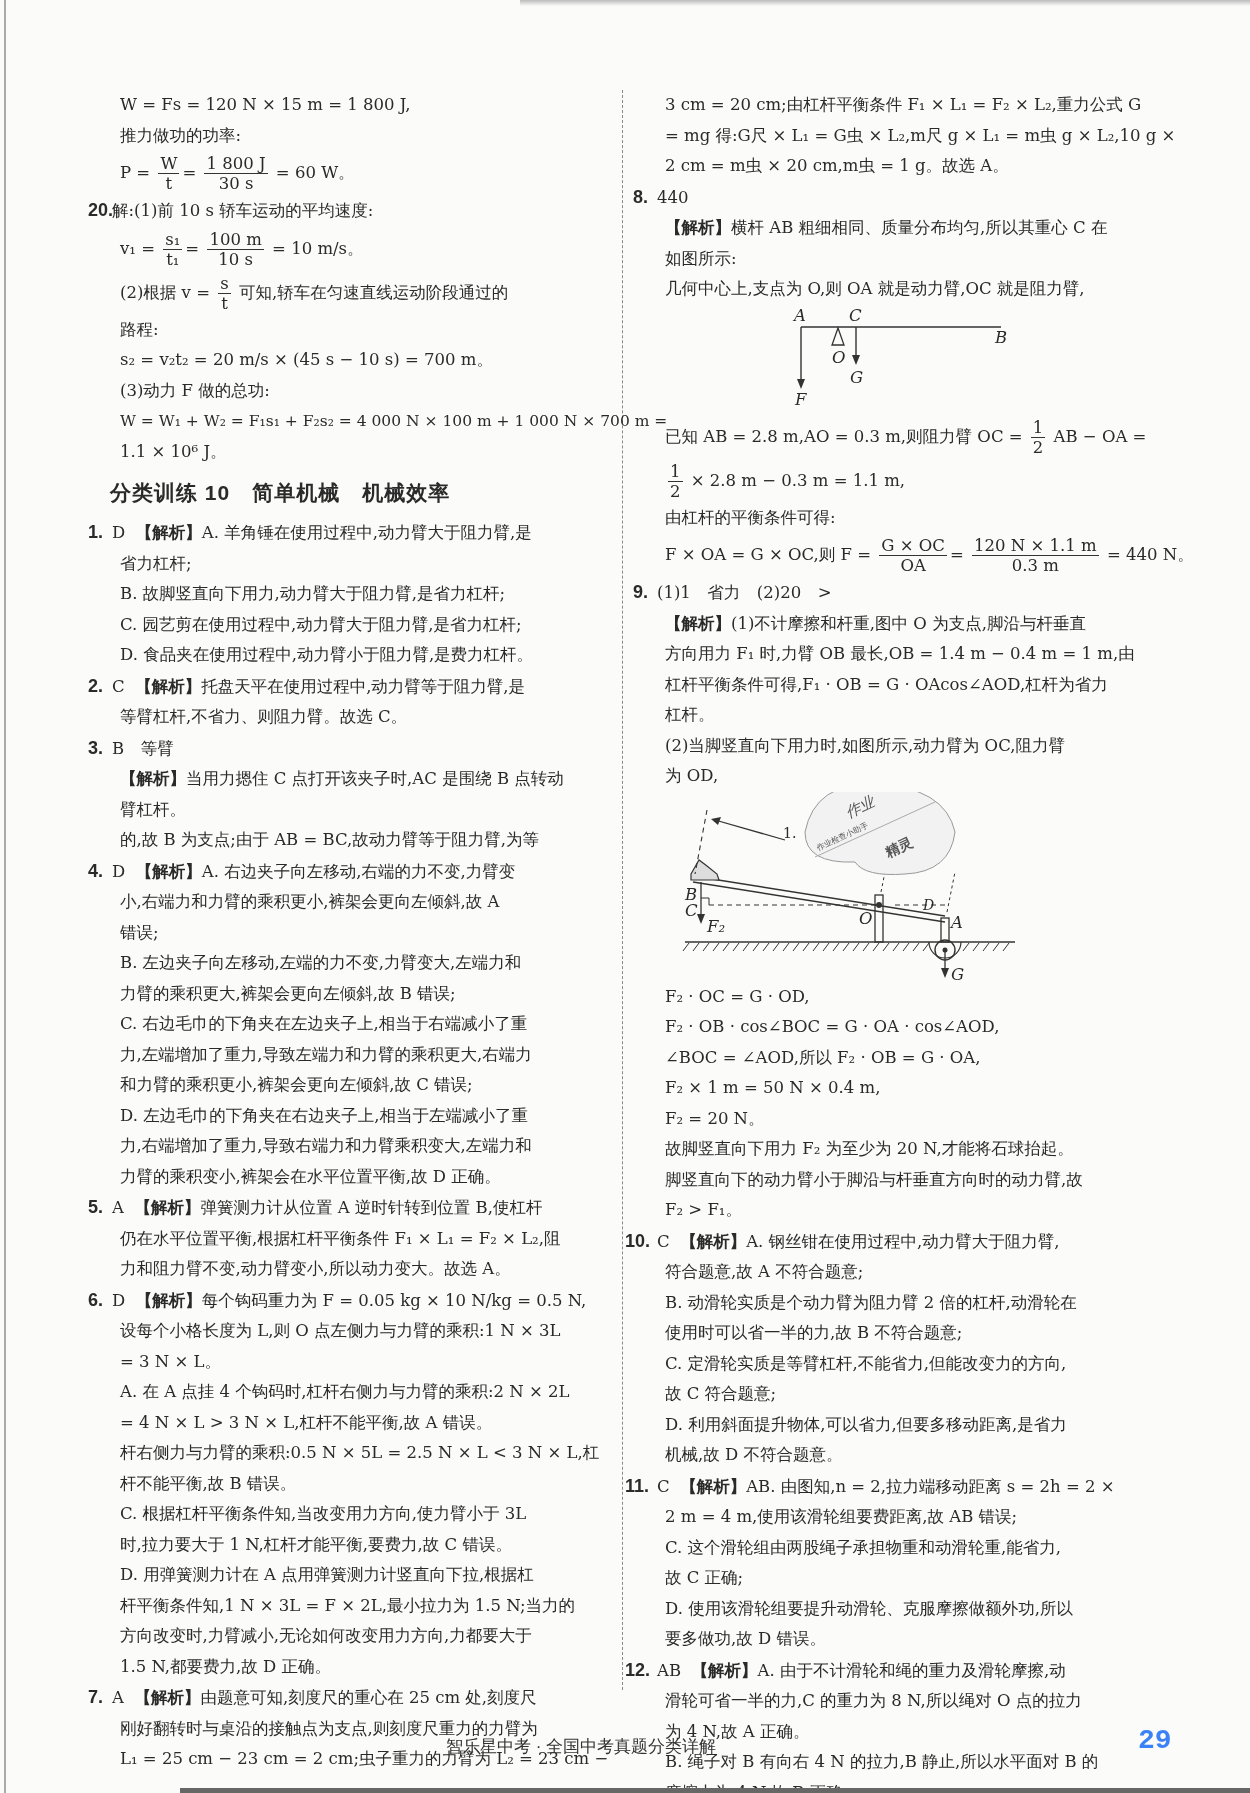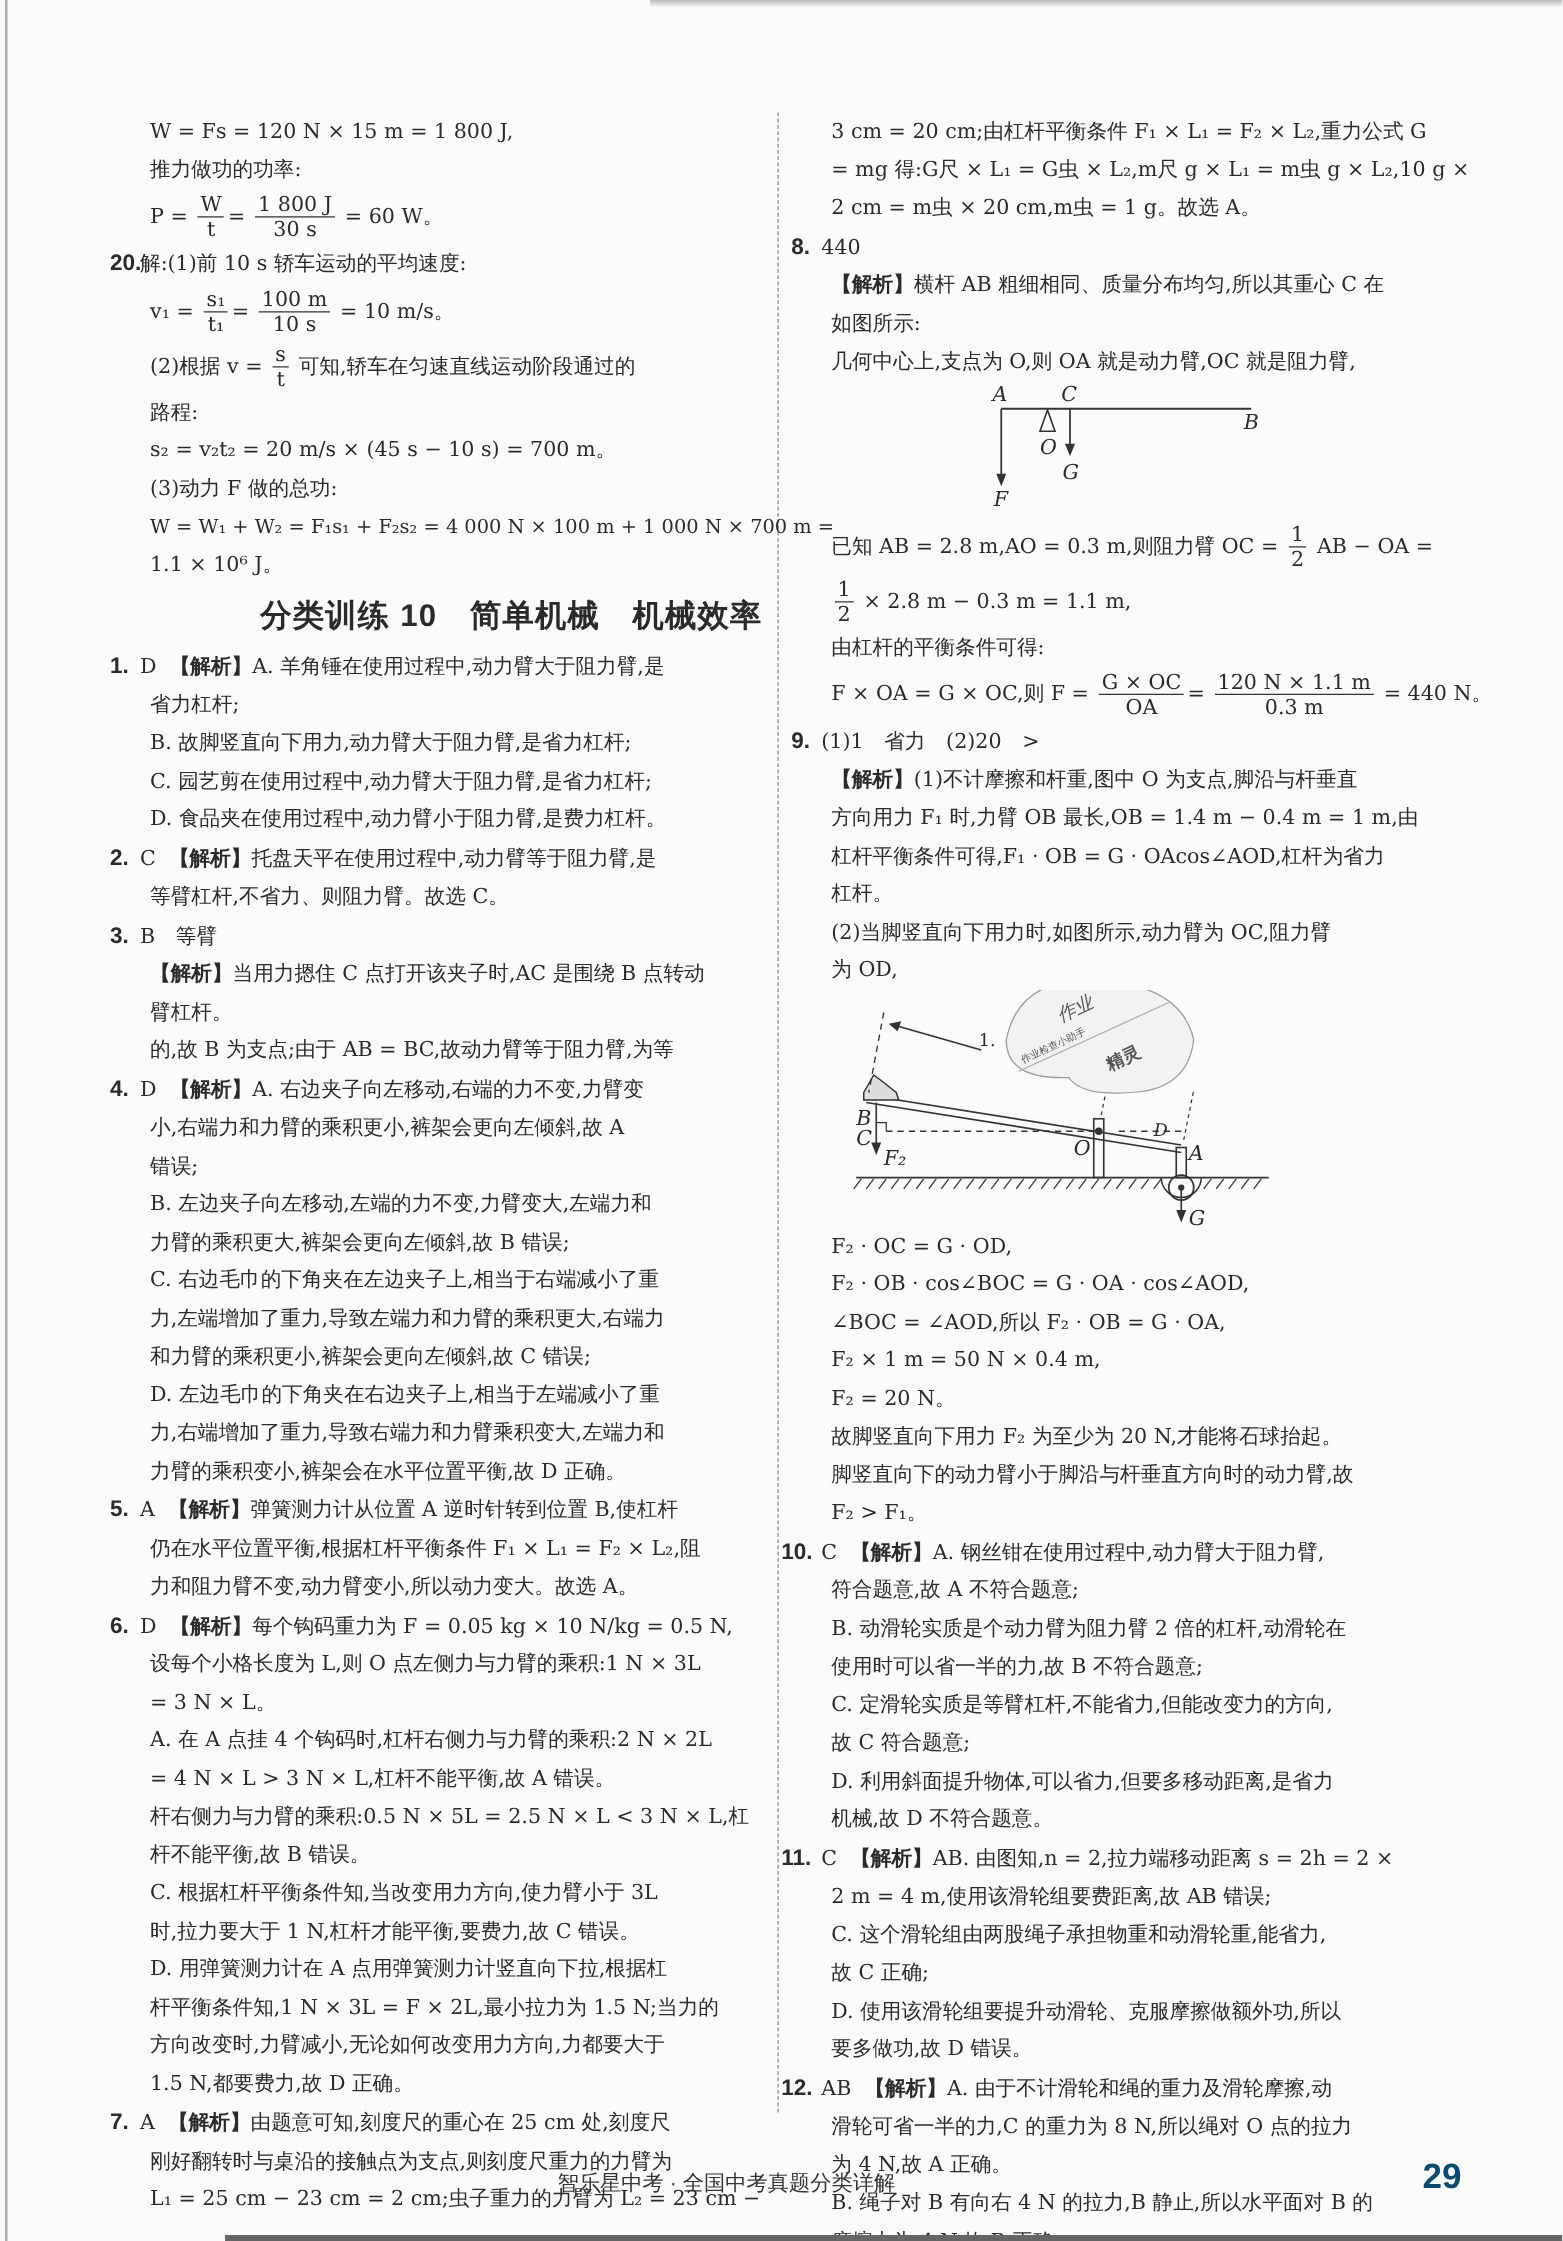--- a/index.html
+++ b/index.html
@@ -13,31 +13,31 @@
   .col { position: absolute; top: 90px; font-size: 16.5px; line-height: 30.5px; }
   .col.left { left: 110px; width: 500px; }
   .col.right { left: 655px; width: 510px; }
   .divider { position: absolute; left: 622px; top: 90px; height: 1600px; border-left: 1.5px dashed #888; }
   .line { white-space: nowrap; overflow: visible; }
   .ind { padding-left: 10px; }
   .qnum { font-family: "Liberation Sans", sans-serif; font-weight: bold; font-size: 18px; margin-left: -22px; display: inline-block; width: 24px; }
   .qnum.two { margin-left: -30px; width: 32px; }
   .tag { font-family: Liberation Serif, serif; font-weight: bold; }
   .section-title {
-    font-family: "Liberation Sans", sans-serif; font-size: 25px; font-weight: bold;
-    text-align: right; letter-spacing: 1px; margin: 8px 0 6px 0; line-height: 36px;
+    font-family: "Liberation Sans", sans-serif; font-size: 21px; font-weight: bold;
+    text-align: left; letter-spacing: 1px; margin: 8px 0 6px 0; line-height: 36px;
   }
   .frac { display: inline-block; vertical-align: middle; text-align: center; margin: 0 3px; line-height: 19px; }
   .frac .num { display: block; border-bottom: 1.2px solid #333; padding: 0 2px; }
   .frac .den { display: block; padding: 0 2px; }
   .tall { line-height: 44px; }
   .diagram { position: relative; height: 110px; }
   .diagram2 { position: relative; height: 190px; }
   .footer { position: absolute; top: 1735px; left: 446px; font-family: "Liberation Sans", sans-serif; font-size: 17px; color: #333; }
-  .pagenum { position: absolute; top: 1725px; left: 1138px; font-family: Liberation Sans, sans-serif; font-weight: bold; font-size: 28px; color: #0c4a6e; }
+  .pagenum { position: absolute; top: 1725px; left: 1138px; font-family: Liberation Mono, monospace; font-weight: bold; font-size: 28px; color: #3b82f6; }
   .bottom-bar { position: absolute; left: 180px; top: 1788px; width: 1070px; height: 5px; background: #666; }
   .top-shadow { position: absolute; left: 520px; top: 0; width: 730px; height: 6px; background: linear-gradient(#bbb, #fbfbfa); }
   .left-edge { position: absolute; left: 4px; top: 0; width: 2px; height: 1793px; background: #aaa; }
 </style>
 </head>
 <body>
 
 <div class="page">
   <div class="top-shadow"></div>
   <div class="left-edge"></div>

